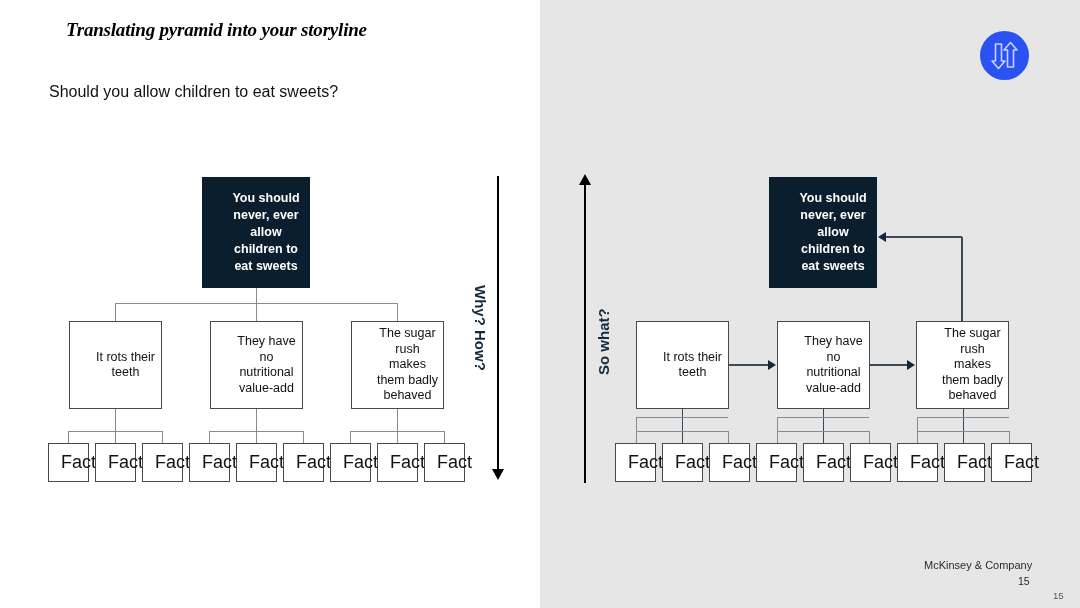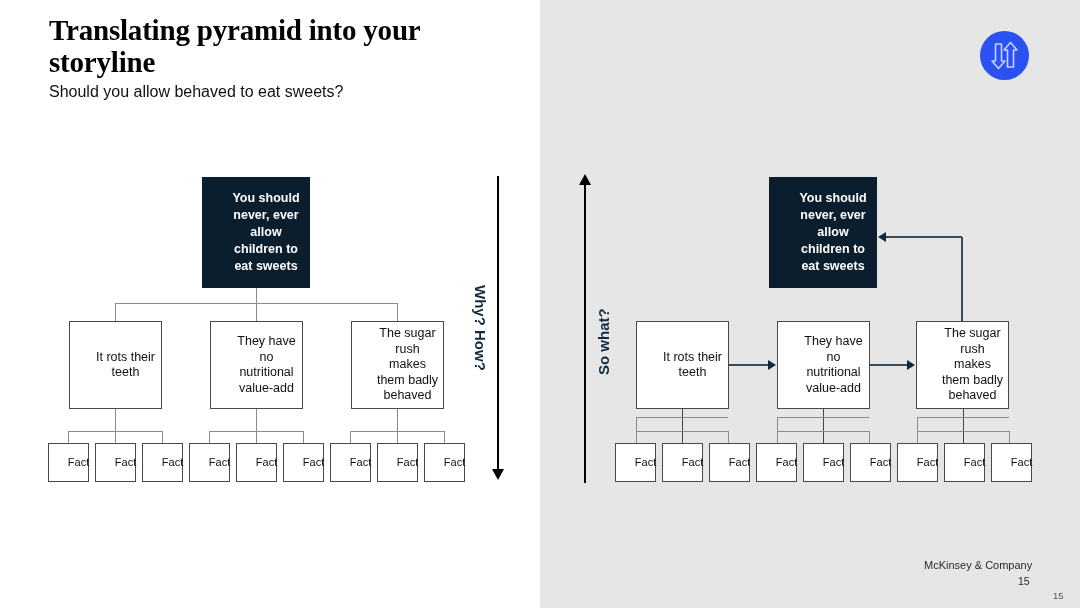--- a/index.html
+++ b/index.html
@@ -11,24 +11,24 @@
     position:relative;
   }
   #slide{position:absolute;left:0;top:0;width:1080px;height:608px;overflow:hidden;}
 
   
   .panel-left{position:absolute;left:0;top:0;width:540px;height:608px;background:#ffffff;}
   .panel-right{position:absolute;left:540px;top:0;width:540px;height:608px;background:#e6e6e6;}
 
   
   .title{
-    position:absolute;left:49px;top:14px;width:460px;
+    position:absolute;left:66px;top:14px;width:460px;
     font-family:"Liberation Serif", serif;
-    font-weight:bold;font-size:29px;line-height:32px;
-    color:#000000;letter-spacing:-0.2px;
+    font-weight:bold;font-size:19px;line-height:32px;
+    color:#000000;letter-spacing:-0.2px;font-style:italic;
   }
   .subtitle{
     position:absolute;left:49px;top:82px;width:470px;
     font-family:"Liberation Sans", sans-serif;
     font-size:16px;line-height:20px;color:#111111;
   }
 
   
   .swap-icon{
     position:absolute;left:980px;top:31px;width:49px;height:49px;
@@ -43,21 +43,21 @@
     display:flex;align-items:center;justify-content:center;
     text-align:center;
     font-family:"Liberation Sans", sans-serif;
     font-size:12.5px;line-height:15.5px;color:#111111;
     z-index:3;
   }
   .node.dark{
     background:#0a1e2e;border:none;color:#ffffff;
     font-weight:bold;font-size:12.5px;line-height:17px;
   }
-  .node.fact{font-size:11px;}
+  .node.fact{font-size:18px;}
   .node span{display:block;padding:0 4px;margin-left:20px;}
 
   .line{position:absolute;background:#878c90;z-index:1;}
   .line.h{height:1px;}
   .line.v{width:1px;}
   .line.dark-stroke{background:#3c4a55;}
 
   
   .axis-line{position:absolute;background:#000000;width:2px;z-index:2;}
   .axis-head{position:absolute;width:0;height:0;z-index:2;}
@@ -99,21 +99,21 @@
 </style>
 </head>
 <body>
 
 <div id="slide">
 
   <div class="panel-left"></div>
   <div class="panel-right"></div>
 
   <div class="title">Translating pyramid into your storyline</div>
-  <div class="subtitle">Should you allow behaved to eat sweets?</div>
+  <div class="subtitle">Should you allow children to eat sweets?</div>
 
   <div class="swap-icon">
     <svg viewBox="0 0 49 49" xmlns="http://www.w3.org/2000/svg">
       <path d="M18.5 13 L18.5 30 M18.5 13 L18.5 30" stroke="none"></path>
       <path d="M15.5 13 L21.5 13 L21.5 30 L25 30 L18.5 37.5 L12 30 L15.5 30 Z" fill="none" stroke="#c7d2ff" stroke-width="1.6" stroke-linejoin="round"></path>
       <path d="M27.5 36 L33.5 36 L33.5 19 L37 19 L30.5 11.5 L24 19 L27.5 19 Z" fill="none" stroke="#c7d2ff" stroke-width="1.6" stroke-linejoin="round"></path>
     </svg>
   </div>
 
   <div class="node dark" style="left:202px;top:177px;width:108px;height:111px;">

